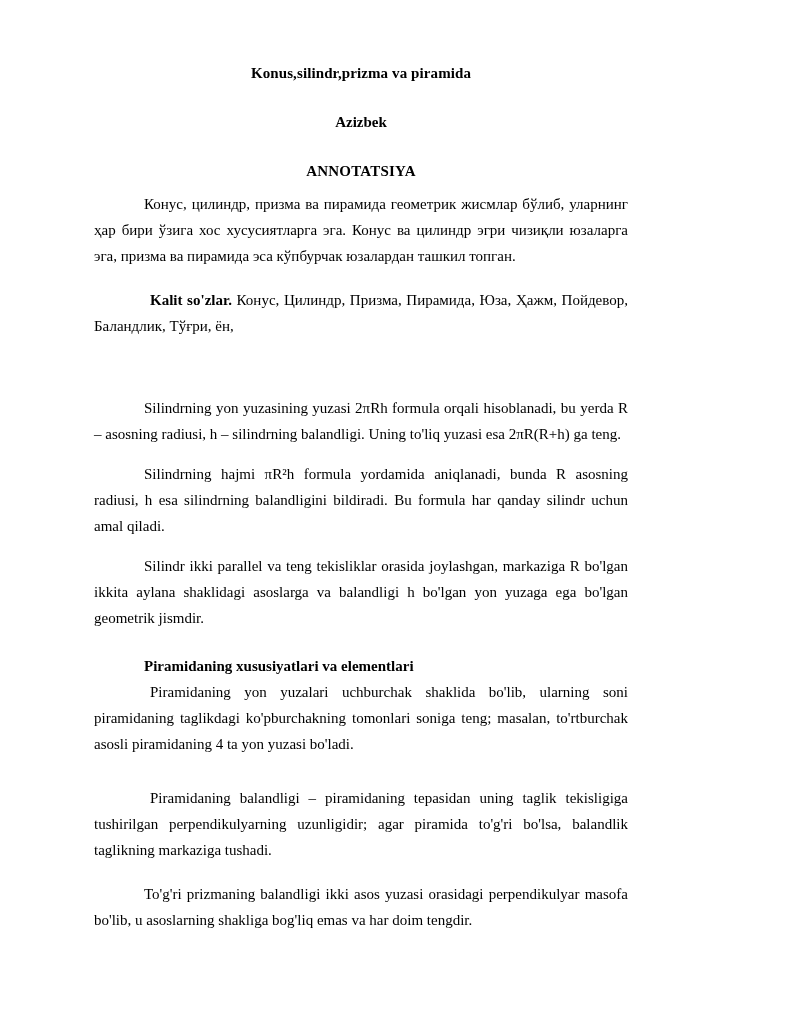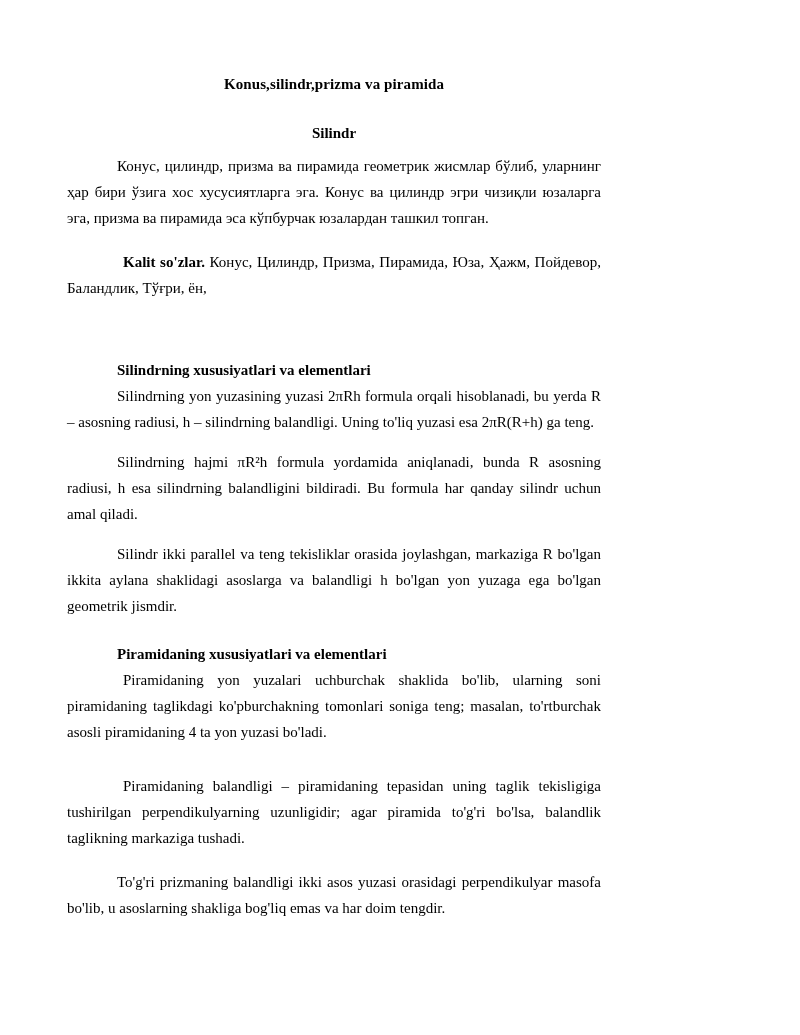--- a/index.html
+++ b/index.html
@@ -12,23 +12,24 @@
     height: 1035px;
     font-family: "Liberation Serif", "DejaVu Serif", serif;
     color: #000000;
     -webkit-font-smoothing: antialiased;
   }
   .page {
     position: relative;
     width: 668px;
     height: 1035px;
     box-sizing: border-box;
-    padding: 12px 67px;
+    padding: 1px 67px;
     background: #ffffff;
     overflow: hidden;
+    margin-left: 27px;
   }
   .spacer-top { height: 62px; }
 
   .doc-title {
     text-align: center;
     font-weight: bold;
     font-size: 15px;
     line-height: 20px;
     margin: 0;
     letter-spacing: 0.1px;
@@ -81,34 +82,34 @@
 </style>
 </head>
 <body>
 
 <div class="page">
 
   <div class="spacer-top"></div>
 
   <h1 class="doc-title">Konus,silindr,prizma va piramida</h1>
 
-  <div class="doc-author">Silindr</div>
+  <div class="doc-author">Azizbek</div>
 
+  <div class="section-center">ANNOTATSIYA</div>
 
   <div class="gap-10"></div>
 
   <p class="body-par">Конус, цилиндр, призма ва пирамида геометрик жисмлар бўлиб, уларнинг ҳар бири ўзига хос хусусиятларга эга. Конус ва цилиндр эгри чизиқли юзаларга эга, призма ва пирамида эса кўпбурчак юзалардан ташкил топган.</p>
 
   <div class="gap-18"></div>
 
   <p class="body-par wide-indent"><span class="kw-label">Kalit so'zlar.</span> <span>Конус, Цилиндр, Призма, Пирамида, Юза, Ҳажм, Пойдевор, Баландлик, Тўғри, ён,</span></p>
 
   <div class="gap-56"></div>
 
-  <h2 class="sub-head">Silindrning xususiyatlari va elementlari</h2>
 
   <p class="body-par">Silindrning yon yuzasining yuzasi 2πRh formula orqali hisoblanadi, bu yerda R – asosning radiusi, h – silindrning balandligi.  Uning to'liq yuzasi esa 2πR(R+h) ga teng.</p>
 
   <div class="gap-14"></div>
 
   <p class="body-par">Silindrning hajmi πR²h formula yordamida aniqlanadi, bunda R asosning radiusi, h esa silindrning balandligini bildiradi.  Bu formula har qanday silindr uchun amal qiladi.</p>
 
   <div class="gap-14"></div>
 
   <p class="body-par">Silindr ikki parallel va teng tekisliklar orasida joylashgan, markaziga R bo'lgan ikkita aylana shaklidagi asoslarga va balandligi h bo'lgan yon yuzaga ega bo'lgan geometrik jismdir.</p>

